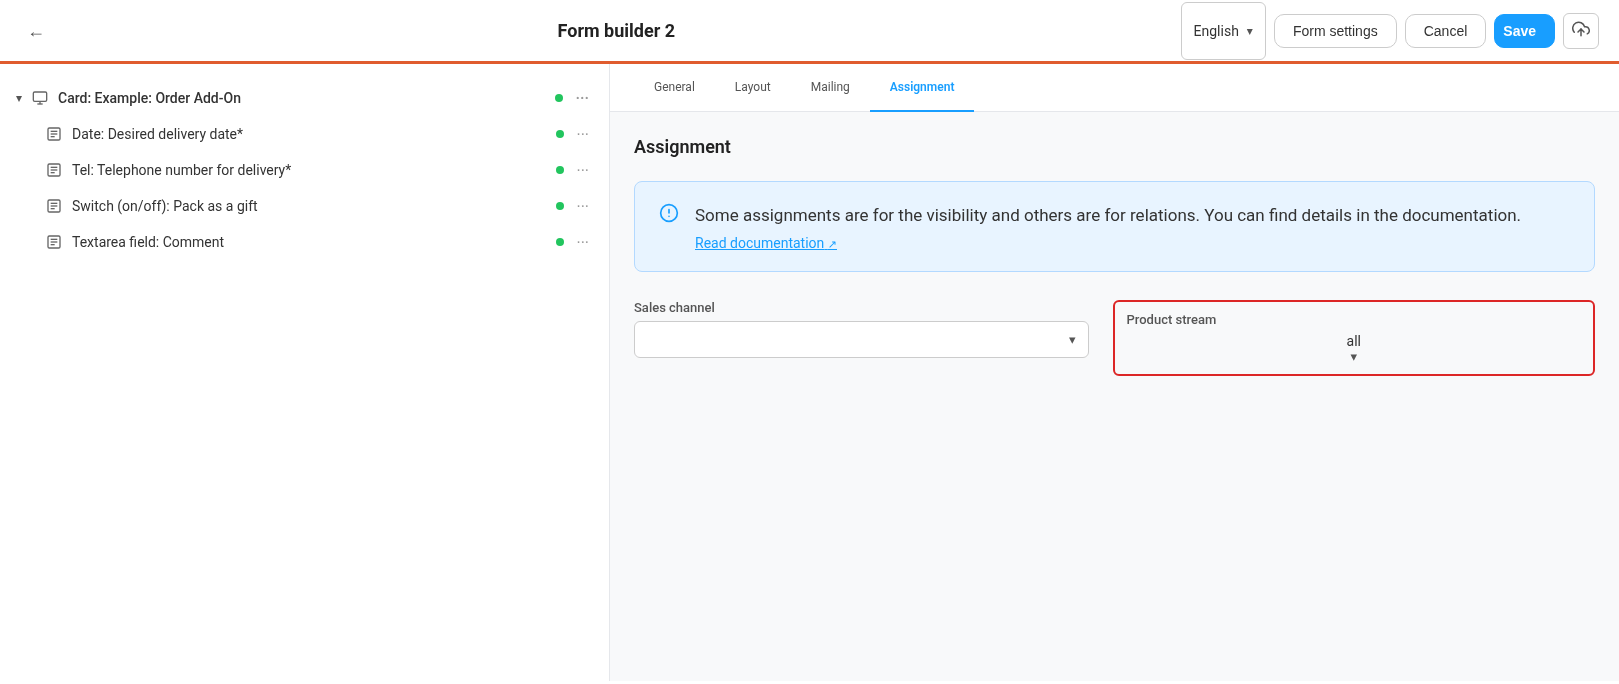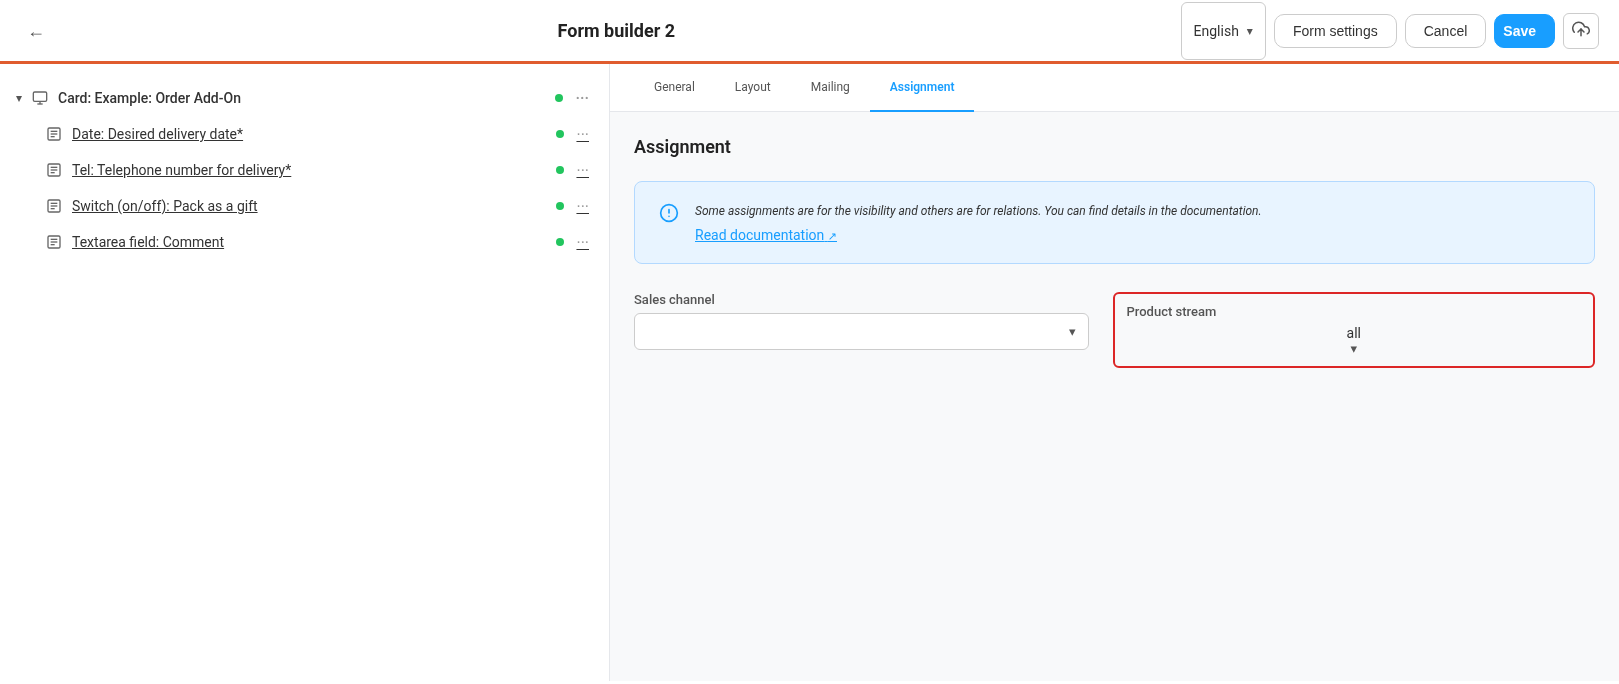--- a/index.html
+++ b/index.html
@@ -76,21 +76,21 @@
       color: #999; font-size: 16px; cursor: pointer; padding: 0 4px;
     }
     .sidebar-parent {
       display: flex; align-items: center;
       padding: 8px 16px; gap: 8px; cursor: pointer;
       font-weight: 500;
     }
     .sidebar-child {
       display: flex; align-items: center;
       padding: 8px 16px 8px 44px;
-      gap: 8px; cursor: pointer; text-decoration: underline;
+      gap: 8px; cursor: pointer;
     }
     .chevron-down { font-size: 12px; color: #555; }
 
     
     .content {
       flex: 1;
       background: #f8f9fa;
       overflow-y: auto;
     }
 
@@ -130,21 +130,21 @@
       border: 1px solid #b3d9ff;
       border-radius: 8px;
       padding: 20px 24px;
       display: flex; gap: 14px;
       margin-bottom: 28px;
     }
     .info-icon {
       width: 22px; height: 22px; flex-shrink: 0;
       color: #189eff; font-size: 18px; margin-top: 1px;
     }
-    .info-text { font-size: 12px; color: #333; line-height: 1.6; font-style: italic; }
+    .info-text { font-size: 17px; color: #333; line-height: 1.6; }
     .info-link { color: #189eff; text-decoration: underline; cursor: pointer; font-size: 14px; }
     .info-link-icon { font-size: 11px; }
 
     
     .fields-row {
       display: flex; gap: 24px;
     }
     .field-group {
       flex: 1; display: flex; flex-direction: column; gap: 6px;
     }

